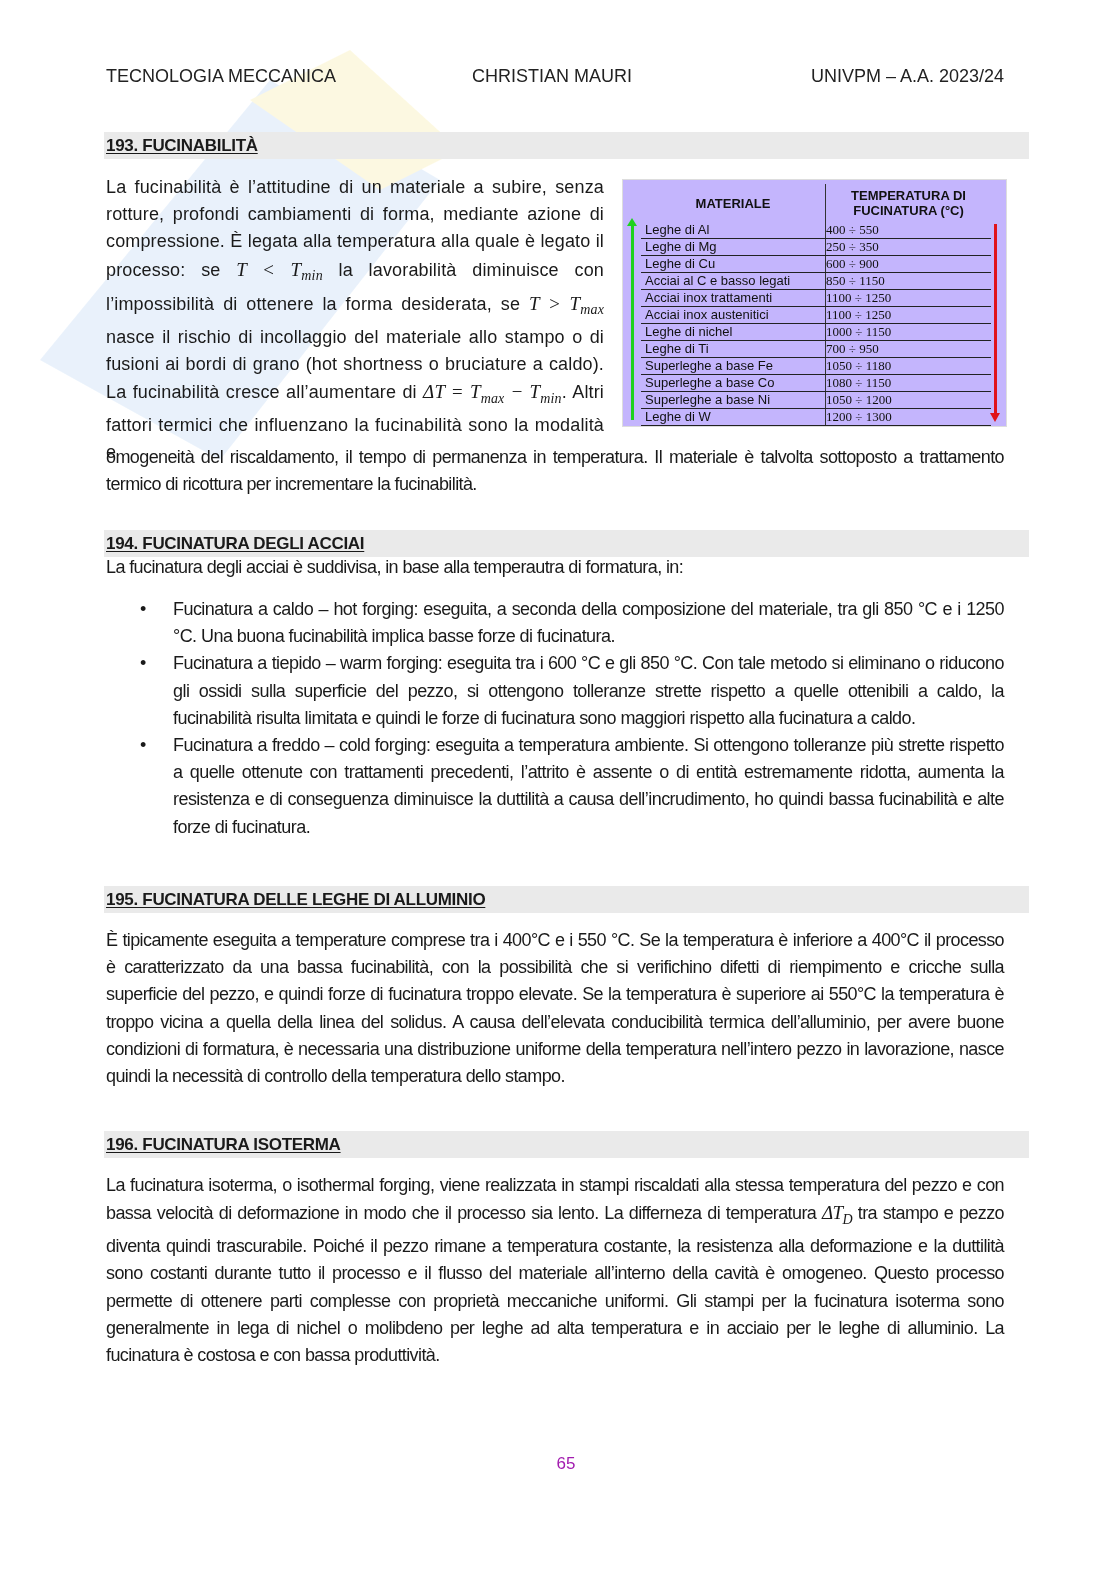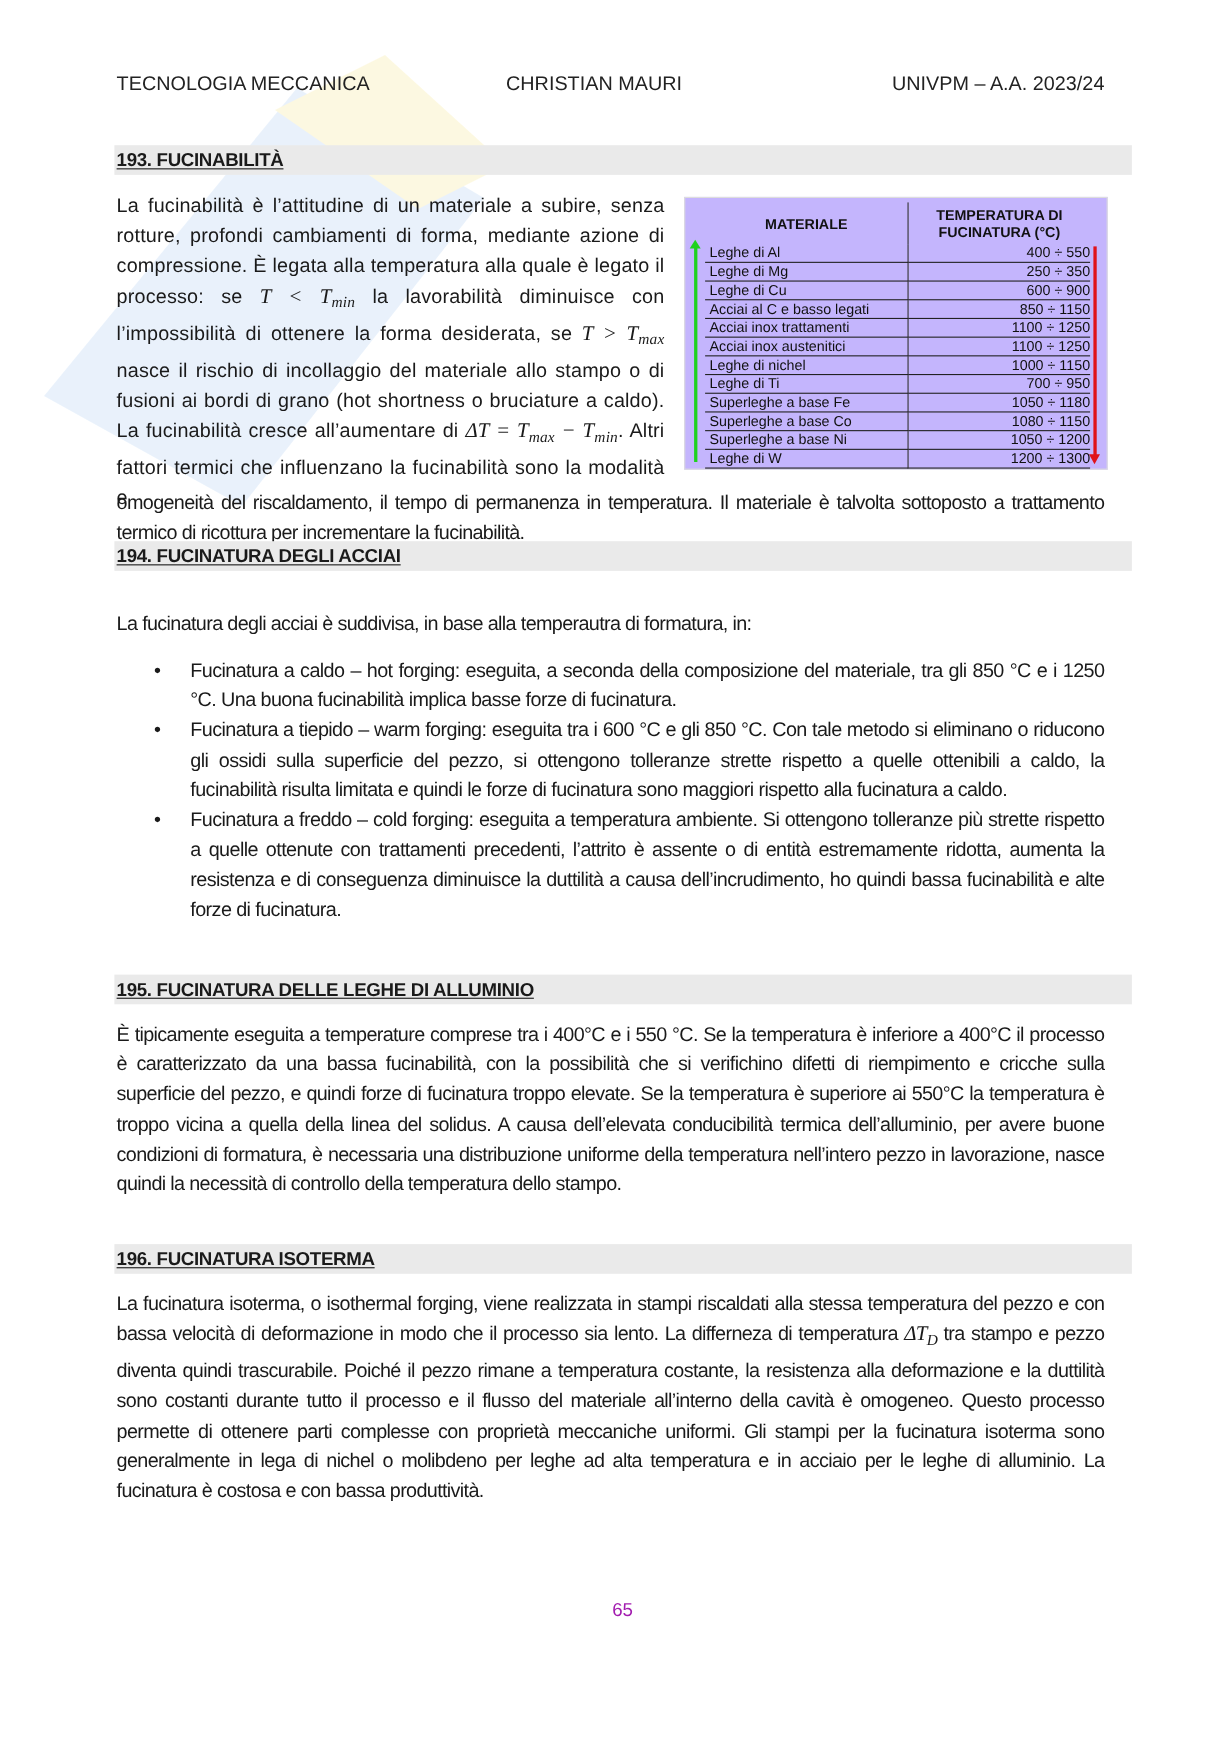--- a/index.html
+++ b/index.html
@@ -11,21 +11,21 @@
     .watermark {
       position: absolute; left: 20px; top: 40px; width: 480px; height: 440px;
       pointer-events: none; opacity: 0.22;
     }
     .header {
       position: absolute; top: 66px; left: 106px; width: 898px; height: 26px;
       font-family: "Liberation Sans", sans-serif; font-size: 18px; color: #222;
     }
     .header span { position: absolute; top: 0; white-space: nowrap; }
     .h-left { left: 0; }
-    .h-center { left: 354px; }
+    .h-center { left: 366px; }
     .h-right { right: 0; }
 
     .section-title {
       position: absolute; left: 104px; width: 925px; height: 27px;
       background: #eaeaea;
       font-family: "Liberation Sans", sans-serif; font-weight: bold; font-size: 17px;
       line-height: 27px; padding-left: 2px; box-sizing: border-box;
     }
     .section-title span { text-decoration: underline; text-underline-offset: 2px; letter-spacing: -0.3px; }
 
@@ -46,21 +46,21 @@
       position: absolute; left: 18px; top: 4px; width: 350px;
       border-collapse: collapse; font-family: "Liberation Sans", sans-serif;
       font-size: 13px; color: #111;
     }
     table.mat th {
       font-weight: bold; font-size: 13px; height: 36px; line-height: 15px; text-align: center;
     }
     table.mat th.c1 { border-right: 1px solid #333; width: 182px; }
     table.mat td { height: 16px; line-height: 16px; padding: 0; border-bottom: 1px solid #222; }
     table.mat td.c1 { padding-left: 4px; border-right: 1px solid #333; }
-    table.mat td.c2 { text-align: right; }
+    table.mat td.c2 { text-align: left; font-family: Liberation Serif, serif; }
     .arrow-up {
       position: absolute; left: 8px; top: 44px; width: 3px; height: 196px; background: #1ed21e;
     }
     .arrow-up::before {
       content: ""; position: absolute; left: -4px; top: -6px;
       border-left: 5.5px solid transparent; border-right: 5.5px solid transparent;
       border-bottom: 8px solid #1ed21e;
     }
     .arrow-down {
       position: absolute; right: 9px; top: 44px; width: 3px; height: 190px; background: #e0121a;
@@ -162,21 +162,21 @@
           <td class="c2">1050 ÷ 1200</td>
         </tr>
       <tr>
           <td class="c1">Leghe di W</td>
           <td class="c2">1200 ÷ 1300</td>
         </tr>
     </tbody>
   </table>
 </div>
 
-<div class="section-title" style="top:492px;">
+<div class="section-title" style="top:530px;">
   <span>194. FUCINATURA DEGLI ACCIAI</span>
 </div>
 <div class="para narrow" style="top:554px; width:898px;">La fucinatura degli acciai è suddivisa, in base alla temperautra di formatura, in:</div>
 
 <ul class="bullets">
   <li><span class="dot">•</span><span>Fucinatura a caldo – hot forging: eseguita, a seconda della composizione del materiale, tra gli 850 °C e i 1250 °C. Una buona fucinabilità implica basse forze di fucinatura.</span></li>
   <li><span class="dot">•</span><span>Fucinatura a tiepido – warm forging: eseguita tra i 600 °C e gli 850 °C. Con tale metodo si eliminano o riducono gli ossidi sulla superficie del pezzo, si ottengono tolleranze strette rispetto a quelle ottenibili a caldo, la fucinabilità risulta limitata e quindi le forze di fucinatura sono maggiori rispetto alla fucinatura a caldo.</span></li>
   <li><span class="dot">•</span><span>Fucinatura a freddo – cold forging: eseguita a temperatura ambiente. Si ottengono tolleranze più strette rispetto a quelle ottenute con trattamenti precedenti, l’attrito è assente o di entità estremamente ridotta, aumenta la resistenza  e di conseguenza diminuisce la duttilità a causa dell’incrudimento, ho quindi bassa fucinabilità e alte forze di fucinatura.</span></li>
 </ul>
 

